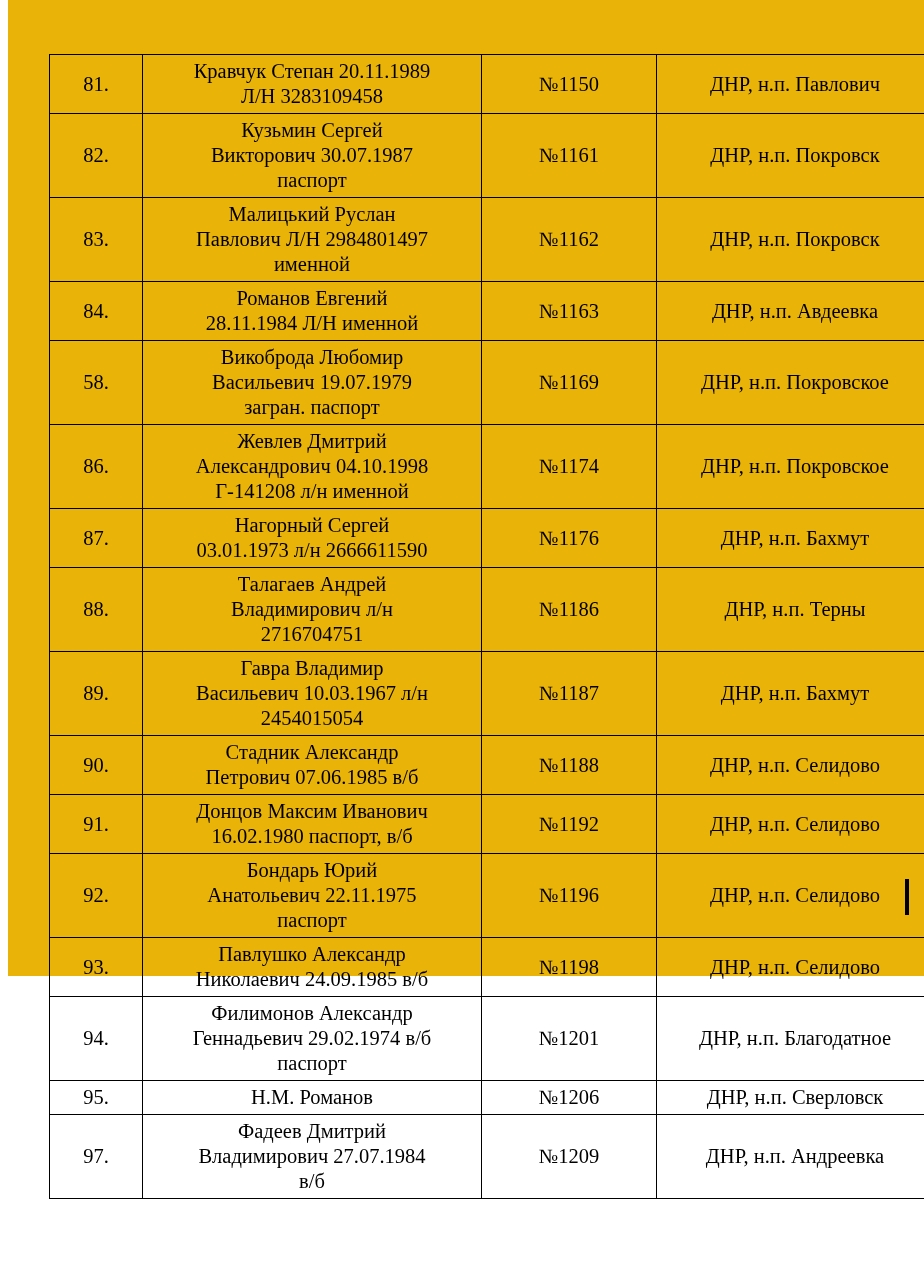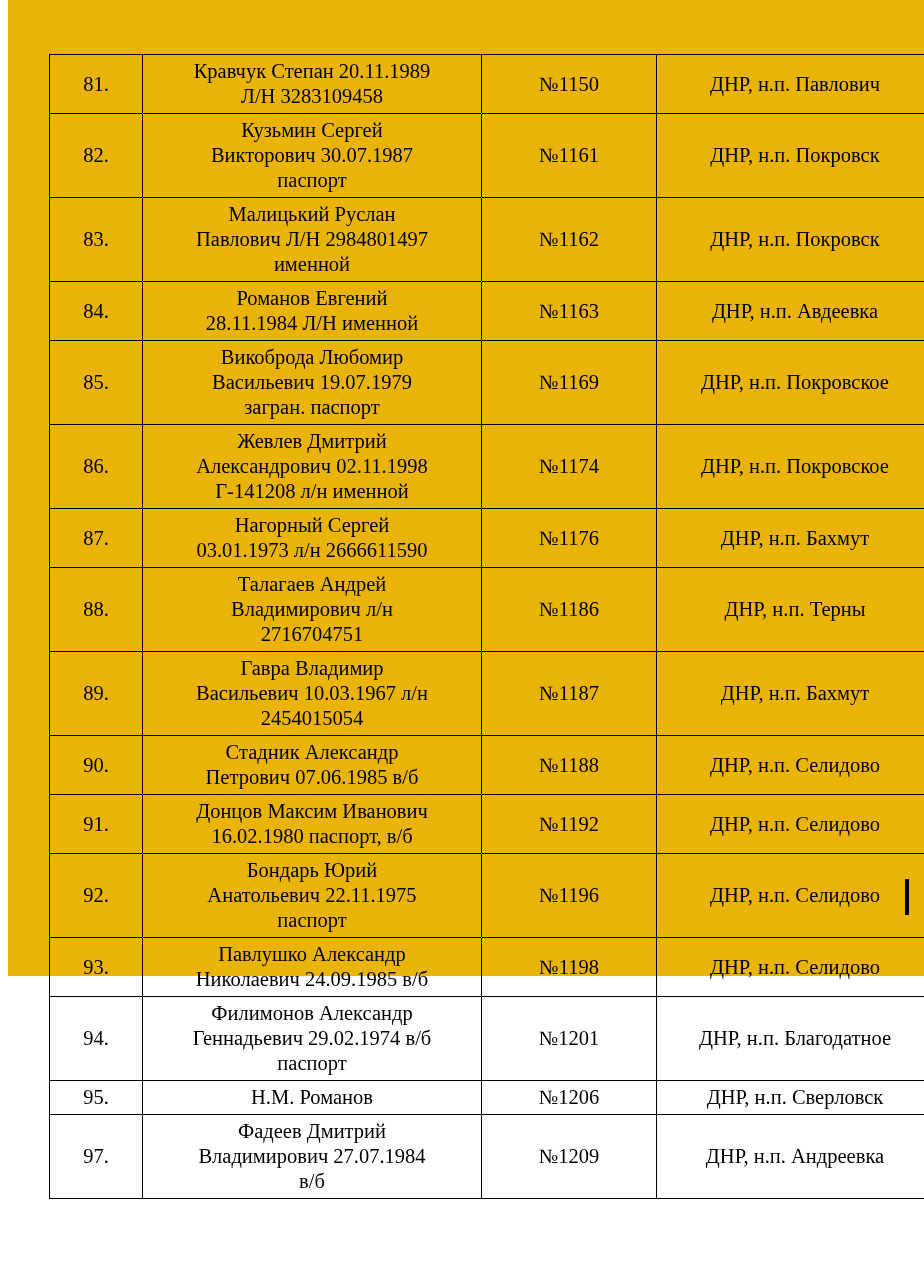--- a/index.html
+++ b/index.html
@@ -94,31 +94,31 @@
         <td class="col-place">ДНР, н.п. Покровск</td>
       </tr>
       <tr>
         <td class="col-num">84.</td>
         <td class="col-name name-cell">Романов Евгений
 28.11.1984 Л/Н именной</td>
         <td class="col-code">№1163</td>
         <td class="col-place">ДНР, н.п. Авдеевка</td>
       </tr>
       <tr>
-        <td class="col-num">85.</td>
+        <td class="col-num">58.</td>
         <td class="col-name name-cell">Викоброда Любомир
 Васильевич 19.07.1979
 загран. паспорт</td>
         <td class="col-code">№1169</td>
         <td class="col-place">ДНР, н.п. Покровское</td>
       </tr>
       <tr>
         <td class="col-num">86.</td>
         <td class="col-name name-cell">Жевлев Дмитрий
-Александрович 02.11.1998
+Александрович 04.10.1998
 Г-141208 л/н именной</td>
         <td class="col-code">№1174</td>
         <td class="col-place">ДНР, н.п. Покровское</td>
       </tr>
       <tr>
         <td class="col-num">87.</td>
         <td class="col-name name-cell">Нагорный Сергей
 03.01.1973 л/н 2666611590</td>
         <td class="col-code">№1176</td>
         <td class="col-place">ДНР, н.п. Бахмут</td>

